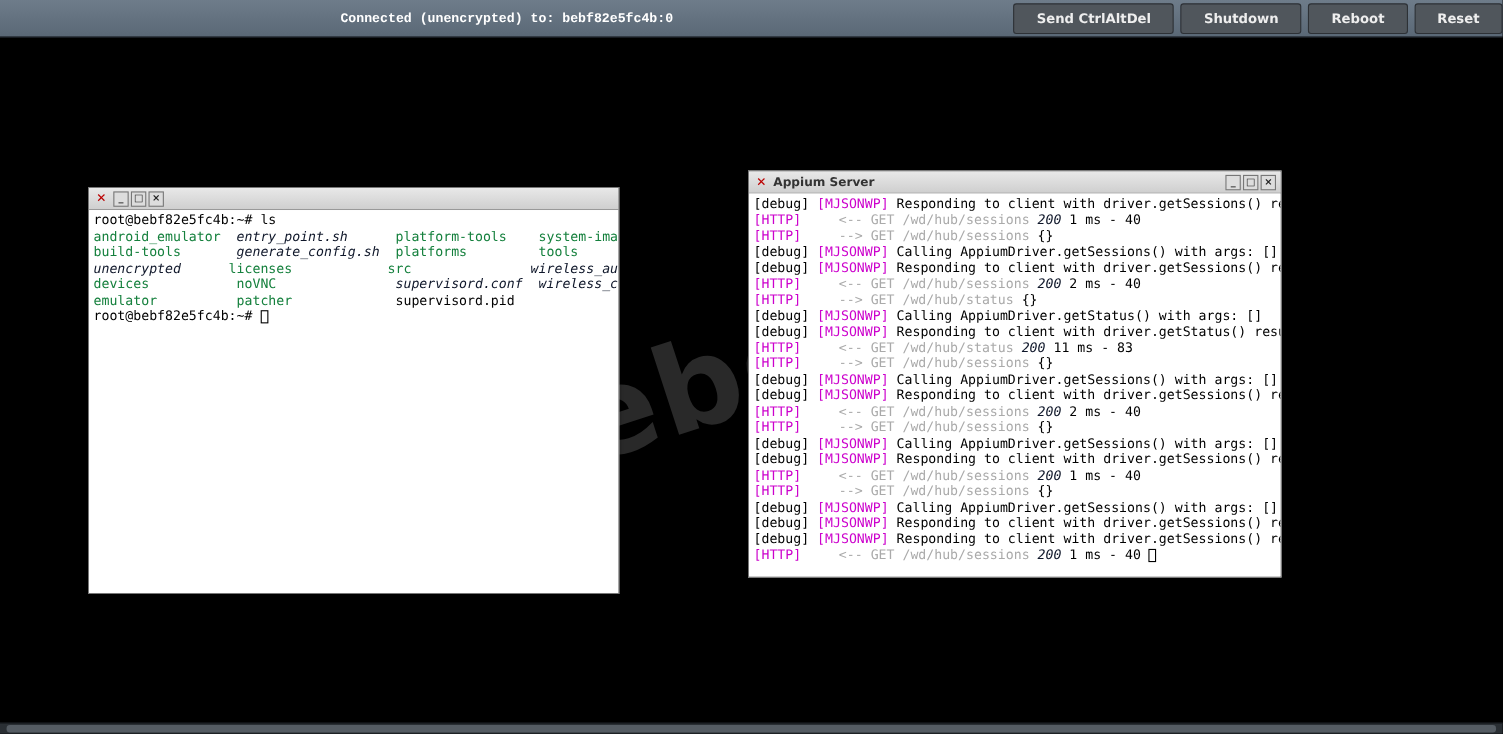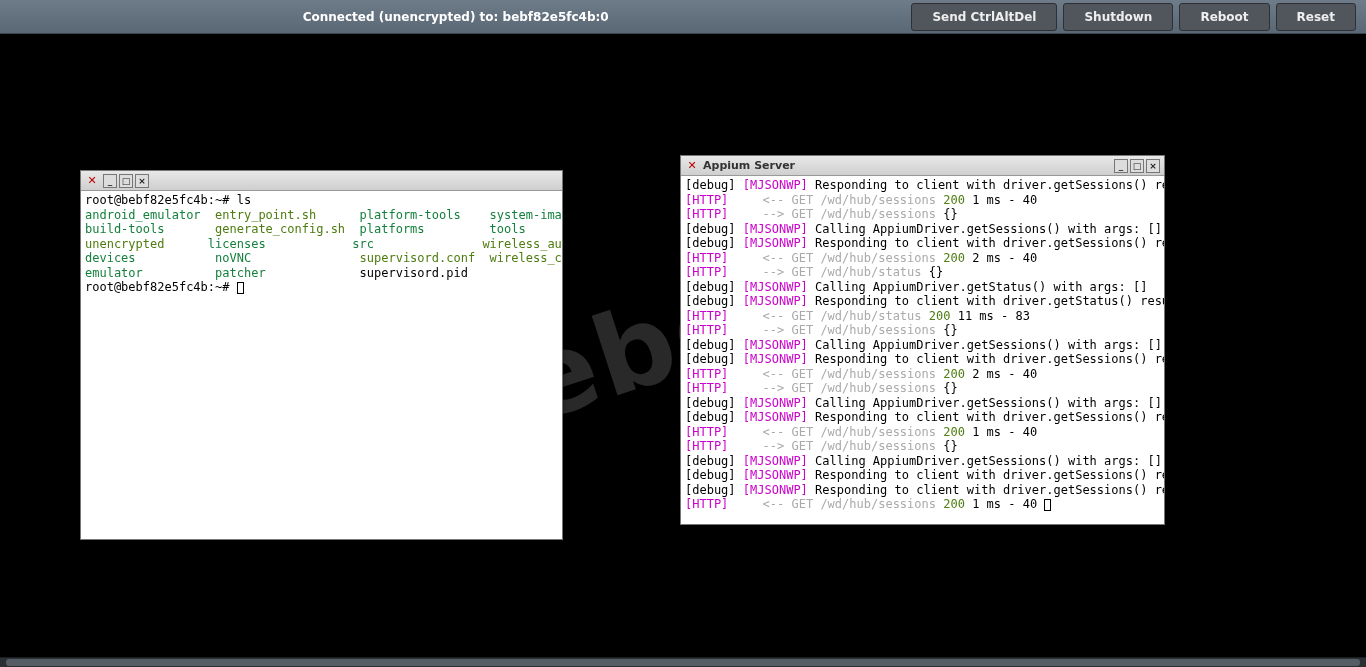--- a/index.html
+++ b/index.html
@@ -11,22 +11,22 @@
       position:relative;
     }
     
     .topbar {
       position:absolute; top:0; left:0; right:0; height:34px;
       background:linear-gradient(#6e7c8a,#5a6876);
       border-bottom:1px solid #3b4550;
       display:flex; align-items:center;
       color:#fff; font-size:12px; font-weight:bold;
     }
-    .topbar-status { flex:1; text-align:center; }
-    .topbar-buttons { display:flex; gap:6px; padding-right:10px; }
+    .topbar-status { flex:1; text-align:center;font-family:Liberation Mono, monospace; }
+    .topbar-buttons { display:flex; gap:6px; }
     .topbtn {
       background:#50565c;
       border:1px solid #2d3136;
       color:#eee;
       font-size:12px;
       padding:6px 20px;
       border-radius:3px;
       text-align:center;
       cursor:pointer;
     }
@@ -78,21 +78,21 @@
       flex:1;
       font-family:"DejaVu Sans Mono","Courier New",monospace;
       font-size:12px; line-height:14.5px;
       background:#fff;
       padding:2px 4px;
       overflow:hidden;
       color:#000;
       white-space:pre;
     }
     .c-blue  { color:#15803d; }
-    .c-green { color:#4d7c0f; }
+    .c-green { color:#0f172a;font-style:italic; }
     .c-mag   { color:#cc00cc; }
     .c-grey  { color:#aaaaaa;margin-left:27px; }
     .cursor {
       display:inline-block;
       width:7px;height:12px;
       border:1px solid #000;
       vertical-align:text-bottom;
     }
     #win-term { left:80px; top:170px; width:483px; height:370px; }
     #win-appium { left:680px; top:155px; width:485px; height:370px; }

